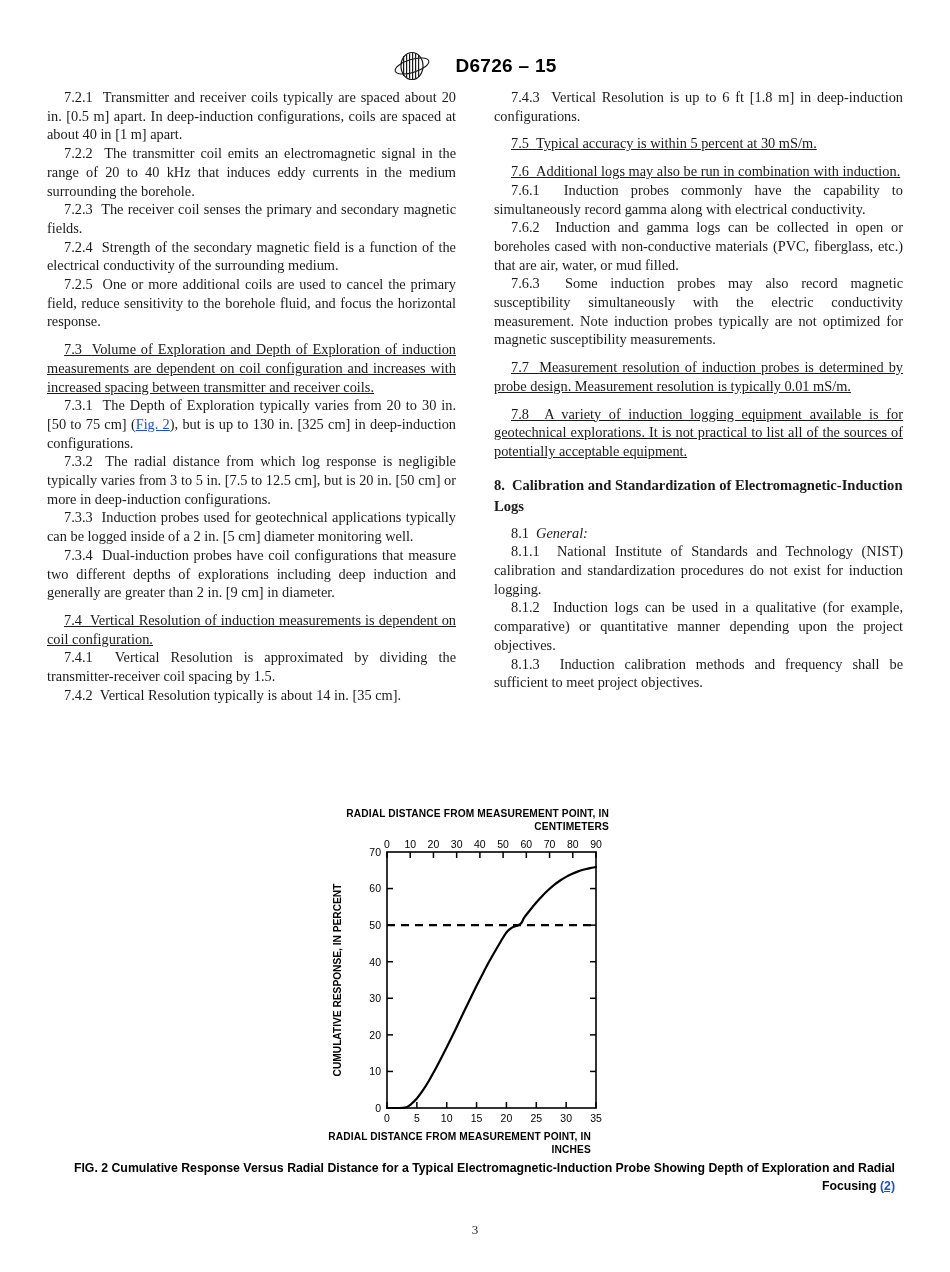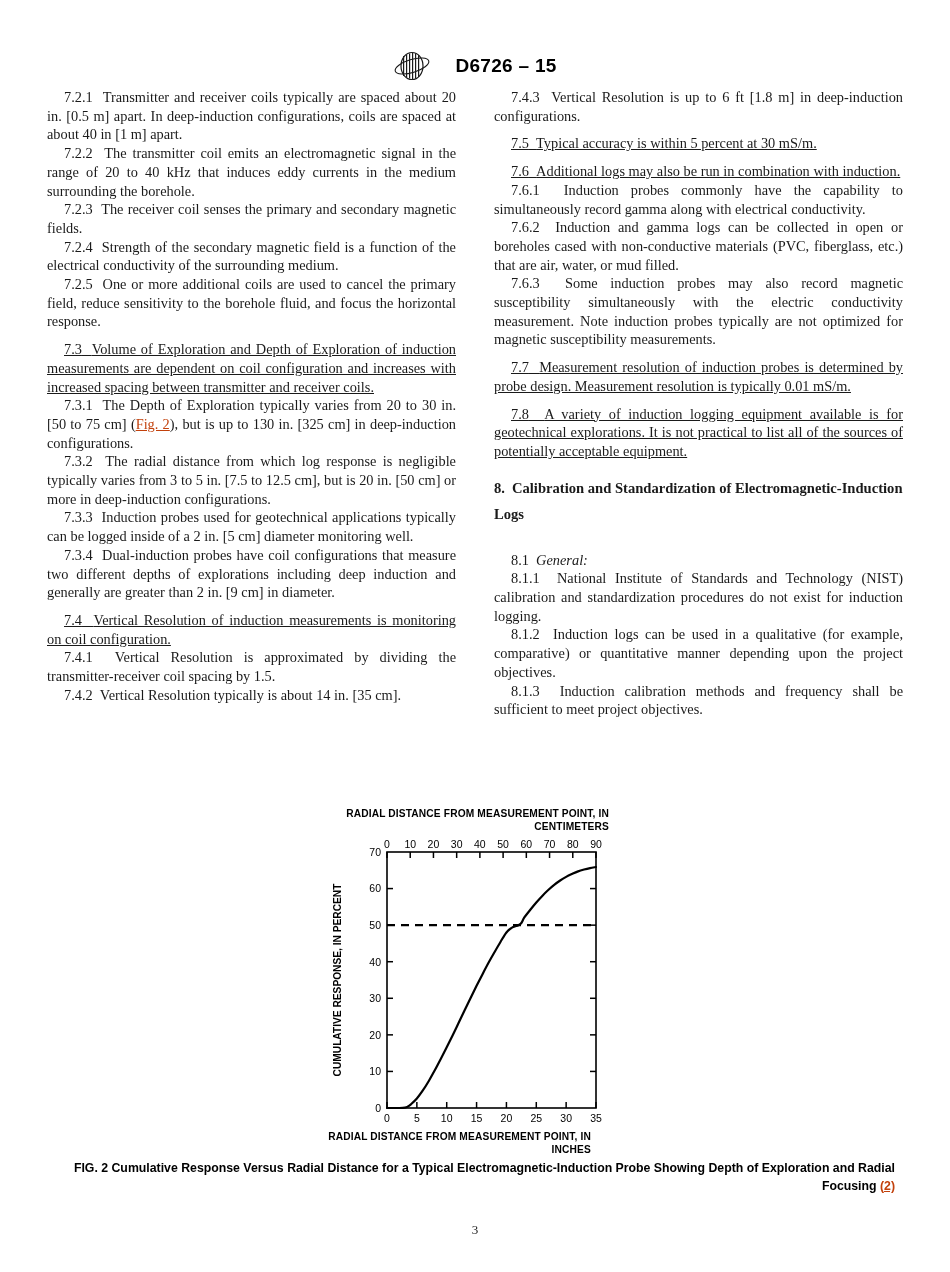--- a/index.html
+++ b/index.html
@@ -61,35 +61,35 @@
     text-align: justify;
     text-justify: inter-word;
     text-indent: 17px;
     hyphens: manual;
   }
   p.para.spaced-before {
     margin-top: 9px;
     text-decoration: underline;
   }
   p.heading {
-    margin: 14px 0 24px 0;
+    margin: 14px 0 7px 0;
     font-size: 14.6px;
-    line-height: 26px;
+    line-height: 21px;
     font-weight: bold;
     text-align: left;
     text-indent: 0;
   }
   p.heading .hnum {
     margin-right: 7px;
   }
   .italic {
     font-style: italic;
   }
   .xref {
-    color: #c2410c;
+    color: #1d4ed8;
     text-decoration: underline;
   }
 
   
   #figure-block {
     position: absolute;
     top: 808px;
     left: 0;
     width: 950px;
   }
@@ -192,21 +192,21 @@
     <p class="para spaced-before"><span>7.3</span>&nbsp;&nbsp;<span>Volume of Exploration and Depth of Exploration of induction measurements are dependent on coil configuration and increases with increased spacing between transmitter and receiver coils.</span></p>
 
     <p class="para"><span>7.3.1</span>&nbsp;&nbsp;<span>The Depth of Exploration typically varies from 20 to 30 in. [50 to 75 cm] (</span><a class="xref" href="#figure-block">Fig. 2</a><span>), but is up to 130 in. [325 cm] in deep-induction configurations.</span></p>
 
     <p class="para"><span>7.3.2</span>&nbsp;&nbsp;<span>The radial distance from which log response is negligible typically varies from 3 to 5 in. [7.5 to 12.5 cm], but is 20 in. [50 cm] or more in deep-induction configurations.</span></p>
 
     <p class="para"><span>7.3.3</span>&nbsp;&nbsp;<span>Induction probes used for geotechnical applications typically can be logged inside of a 2 in. [5 cm] diameter monitoring well.</span></p>
 
     <p class="para"><span>7.3.4</span>&nbsp;&nbsp;<span>Dual-induction probes have coil configurations that measure two different depths of explorations including deep induction and generally are greater than 2 in. [9 cm] in diameter.</span></p>
 
-    <p class="para spaced-before"><span>7.4</span>&nbsp;&nbsp;<span>Vertical Resolution of induction measurements is monitoring on coil configuration.</span></p>
+    <p class="para spaced-before"><span>7.4</span>&nbsp;&nbsp;<span>Vertical Resolution of induction measurements is dependent on coil configuration.</span></p>
 
     <p class="para"><span>7.4.1</span>&nbsp;&nbsp;<span>Vertical Resolution is approximated by dividing the transmitter-receiver coil spacing by 1.5.</span></p>
 
     <p class="para"><span>7.4.2</span>&nbsp;&nbsp;<span>Vertical Resolution typically is about 14 in. [35 cm].</span></p>
 
   </div>
 
   <div class="column" id="right-column">
 
     <p class="para"><span>7.4.3</span>&nbsp;&nbsp;<span>Vertical Resolution is up to 6 ft [1.8 m] in deep-induction configurations.</span></p>

